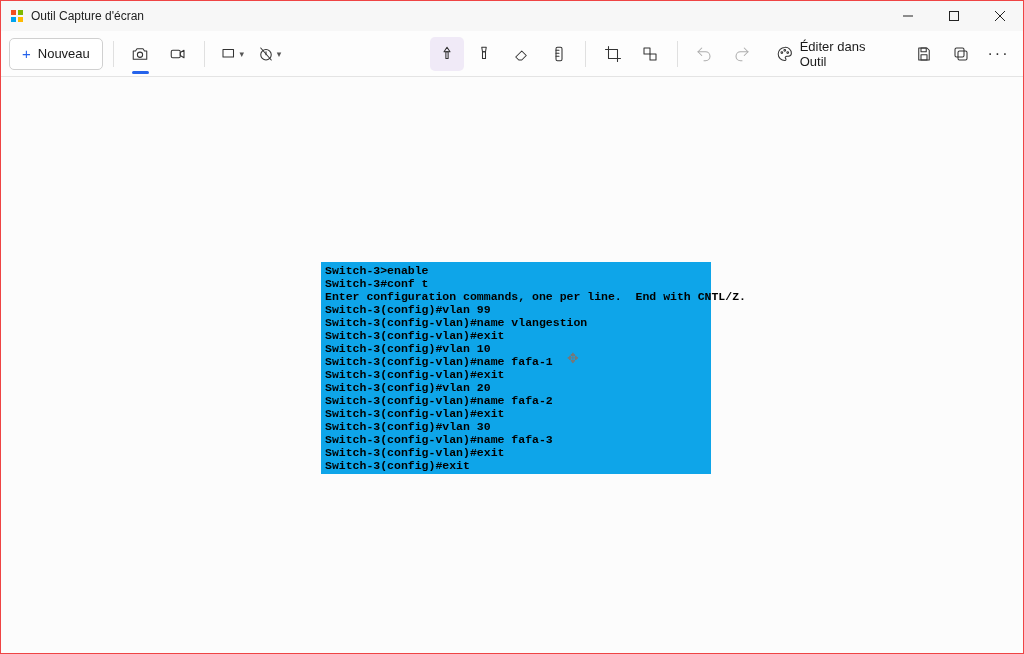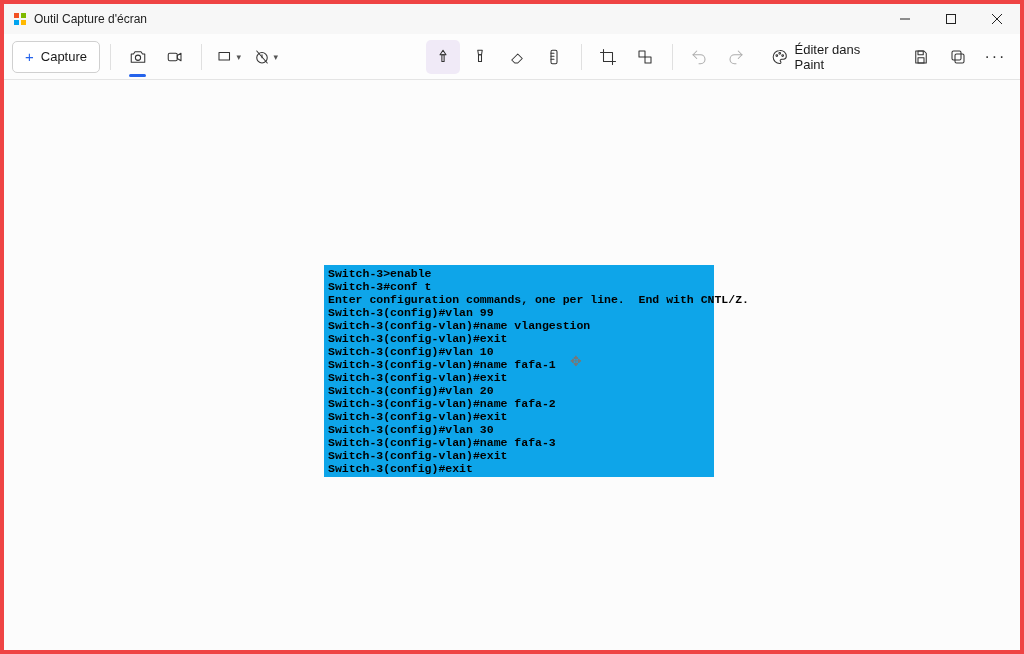--- a/index.html
+++ b/index.html
@@ -1,17 +1,17 @@
 <!DOCTYPE html>
 <html><head>
 <meta charset="utf-8">
 <style>
   * { box-sizing: border-box; margin: 0; padding: 0; }
   html, body { width: 1024px; height: 654px; overflow: hidden; font-family: "Segoe UI", sans-serif; background: #f3f3f3; }
-  .window { width: 1024px; height: 654px; background: #fff; display: flex; flex-direction: column; border: 4px solid #ef4444; }
+  .window { width: 1024px; height: 654px; background: #fff; display: flex; flex-direction: column; border: 1px solid #ef4444; }
   
   .titlebar { height: 30px; display: flex; align-items: center; background: #f7f7f7; padding-left: 8px; }
   .titlebar-title { font-size: 12px; color: #222; margin-left: 6px; flex: 1; }
   .tb-ctrls { display: flex; }
   .tb-btn { width: 46px; height: 30px; display:flex; align-items:center; justify-content:center; }
   .tb-btn svg { width:10px; height:10px; stroke:#222; stroke-width:1; fill:none; }
   
   .toolbar { height: 46px; display:flex; align-items:center; background:#fdfdfd; border-bottom:1px solid #e4e4e4; padding:0 8px; gap:4px; }
   .newbtn { height:32px; border:1px solid #d0d0d0; border-radius:5px; background:#fff; display:flex; align-items:center; padding:0 12px; gap:7px; font-size:13px; color:#1a1a1a; }
   .newbtn .plus { color:#2563eb; font-size:15px; font-weight:500; }
@@ -63,21 +63,21 @@
             <line x1="0" y1="0" x2="10" y2="10"></line>
             <line x1="10" y1="0" x2="0" y2="10"></line>
           </svg>
         </div>
     </div>
   </div>
 
   <div class="toolbar">
     <div class="newbtn">
       <span class="plus">+</span>
-      <span>Capture</span>
+      <span>Nouveau</span>
     </div>
     <div class="sep"></div>
 
     <div class="tbtn active">
       <svg class="ic" viewBox="0 0 24 24">
           <path d="M3 8h3l2-3h8l2 3h3v11H3z"></path>
           <circle cx="12" cy="13" r="3.5"></circle>
         </svg>
     </div>
     <div class="tbtn">
@@ -159,21 +159,21 @@
 
     <div class="spacer"></div>
 
     <div class="paintbtn">
       <svg class="ic" viewBox="0 0 24 24">
           <path d="M12 3a9 9 0 1 0 0 18c2 0 2-2 1-3s0-3 2-3h2a4 4 0 0 0 4-4 8 8 0 0 0-9-8z" fill="#6f3fb7" stroke="none"></path>
           <circle cx="8" cy="10" r="1.2" fill="#fff"></circle>
           <circle cx="12" cy="7" r="1.2" fill="#fff"></circle>
           <circle cx="16" cy="10" r="1.2" fill="#fff"></circle>
         </svg>
-      <span>Éditer dans Paint</span>
+      <span>Éditer dans Outil</span>
     </div>
     <div class="tbtn">
       <svg class="ic" viewBox="0 0 24 24">
           <path d="M5 4h11l3 3v13H5z"></path>
           <rect x="8" y="4" width="7" height="5"></rect>
           <rect x="8" y="13" width="8" height="7"></rect>
         </svg>
     </div>
     <div class="tbtn">
       <svg class="ic" viewBox="0 0 24 24">

